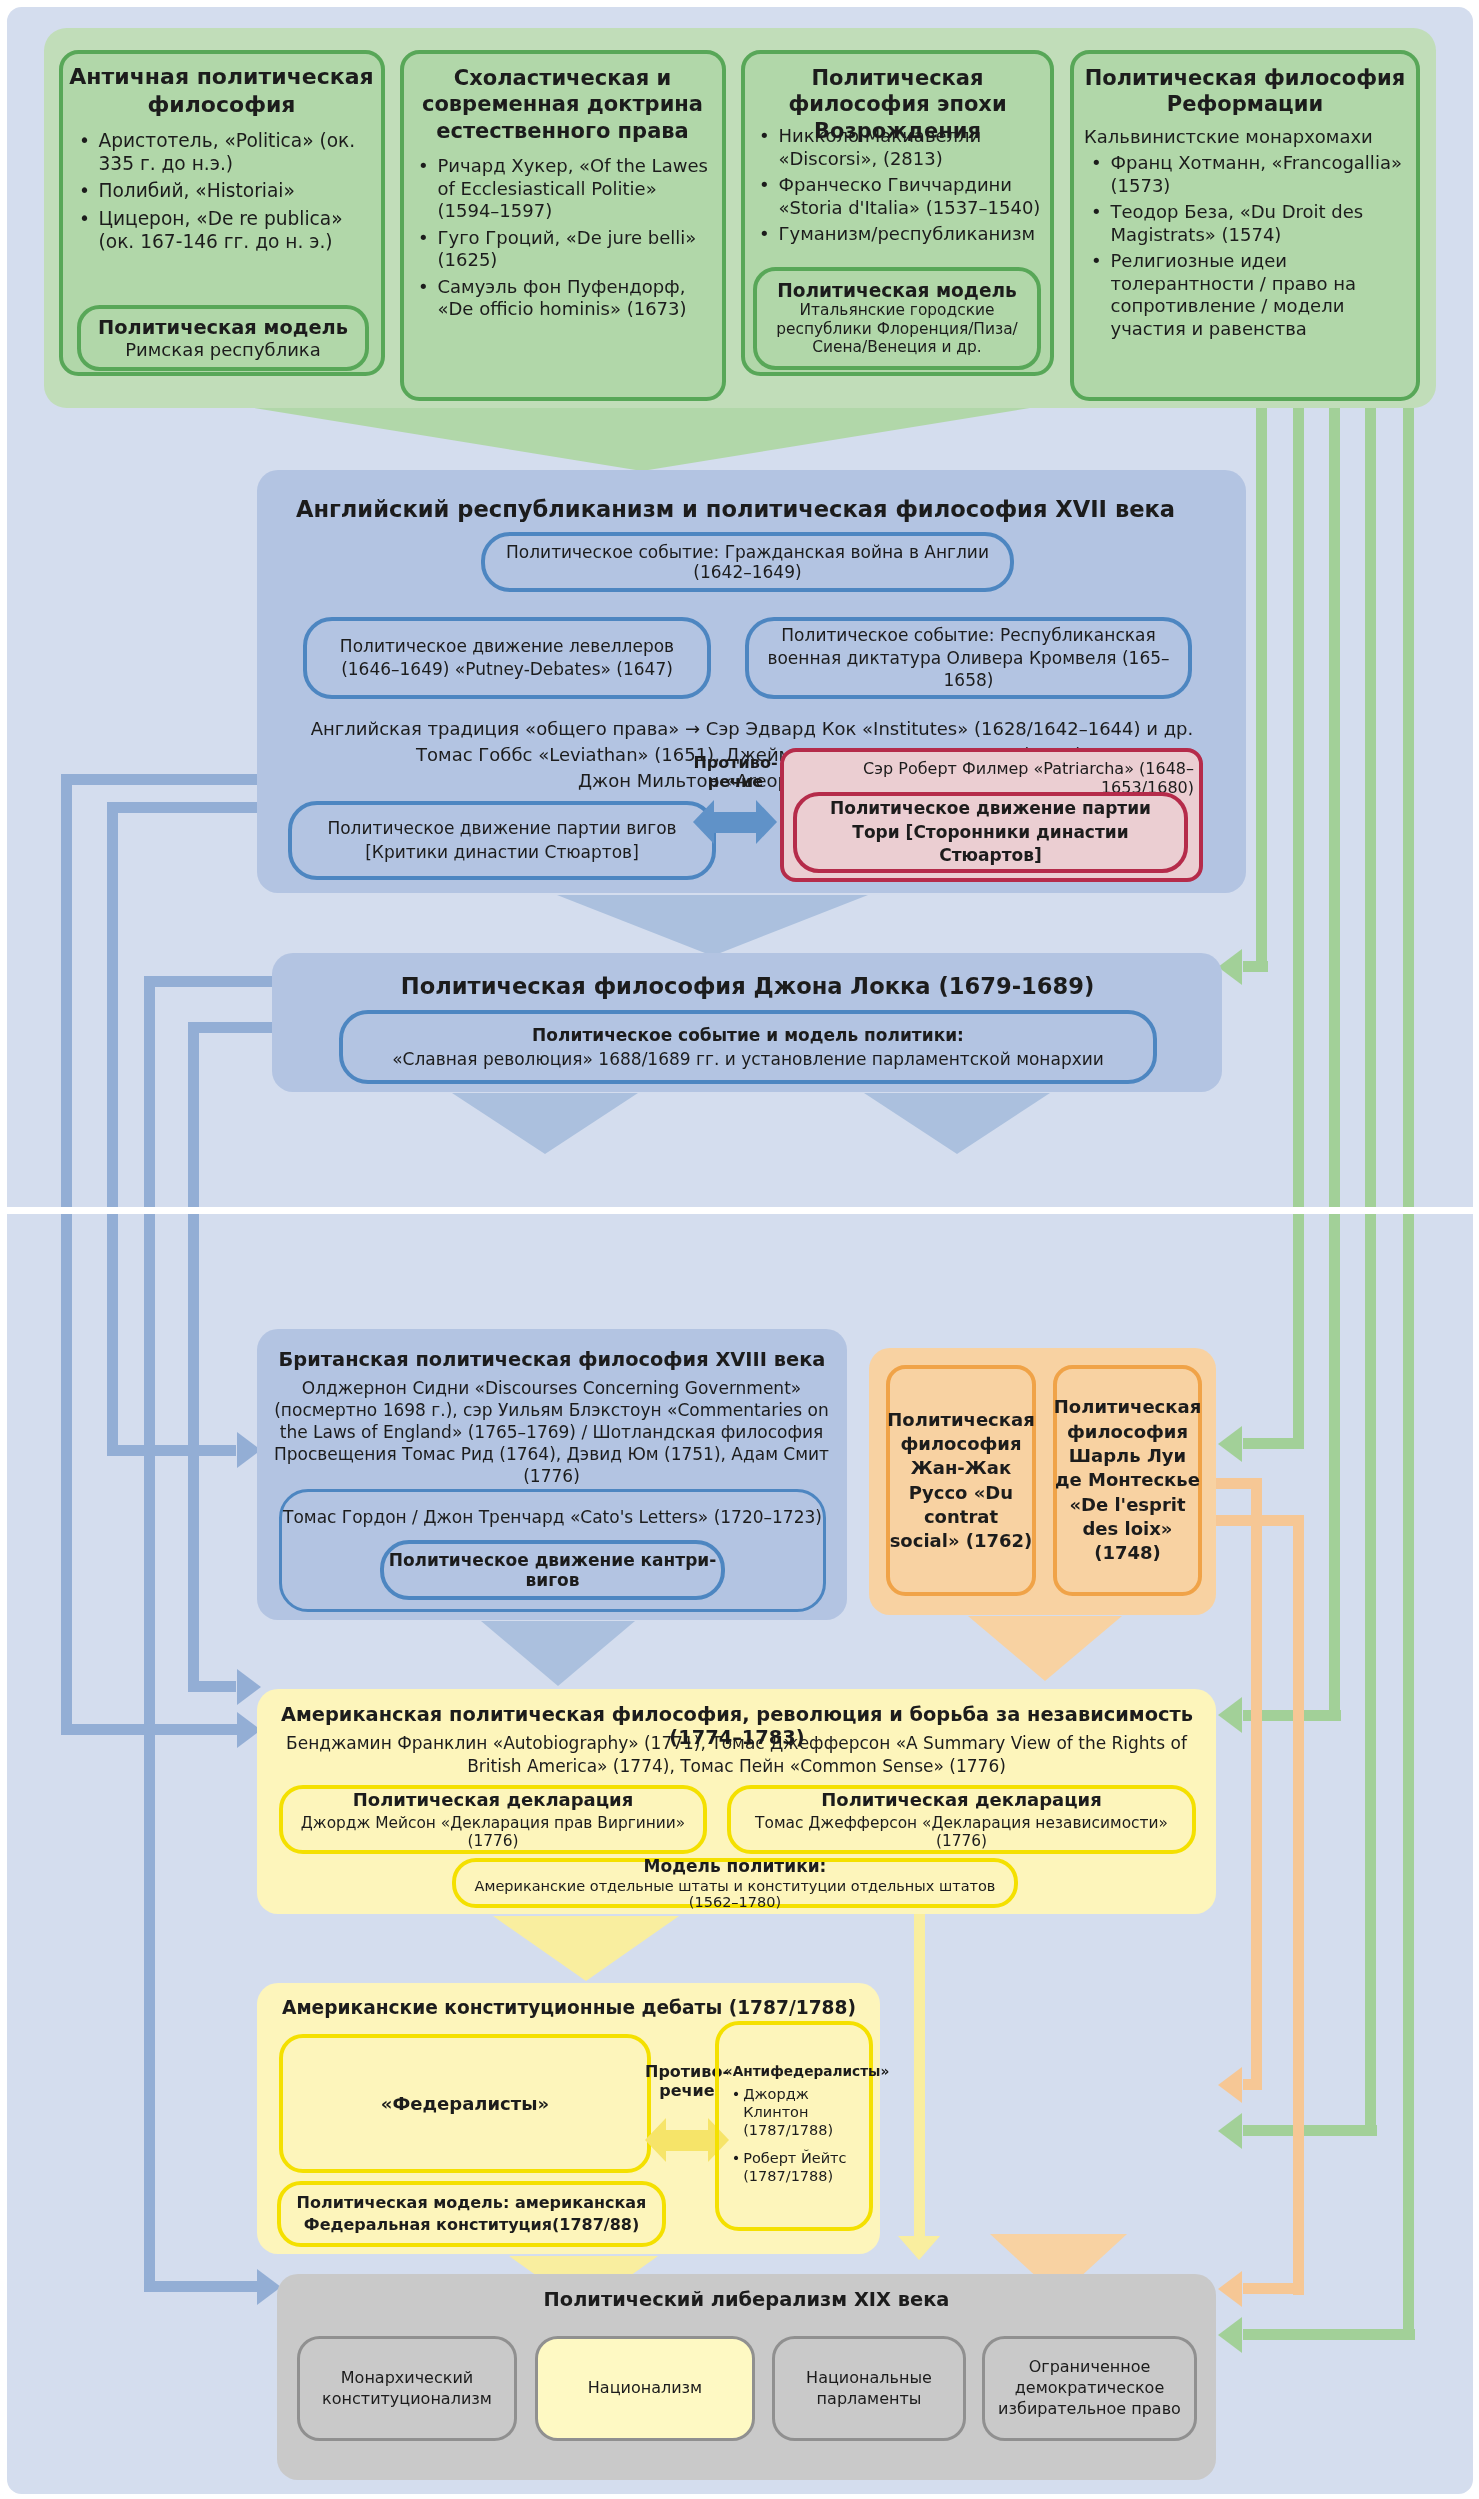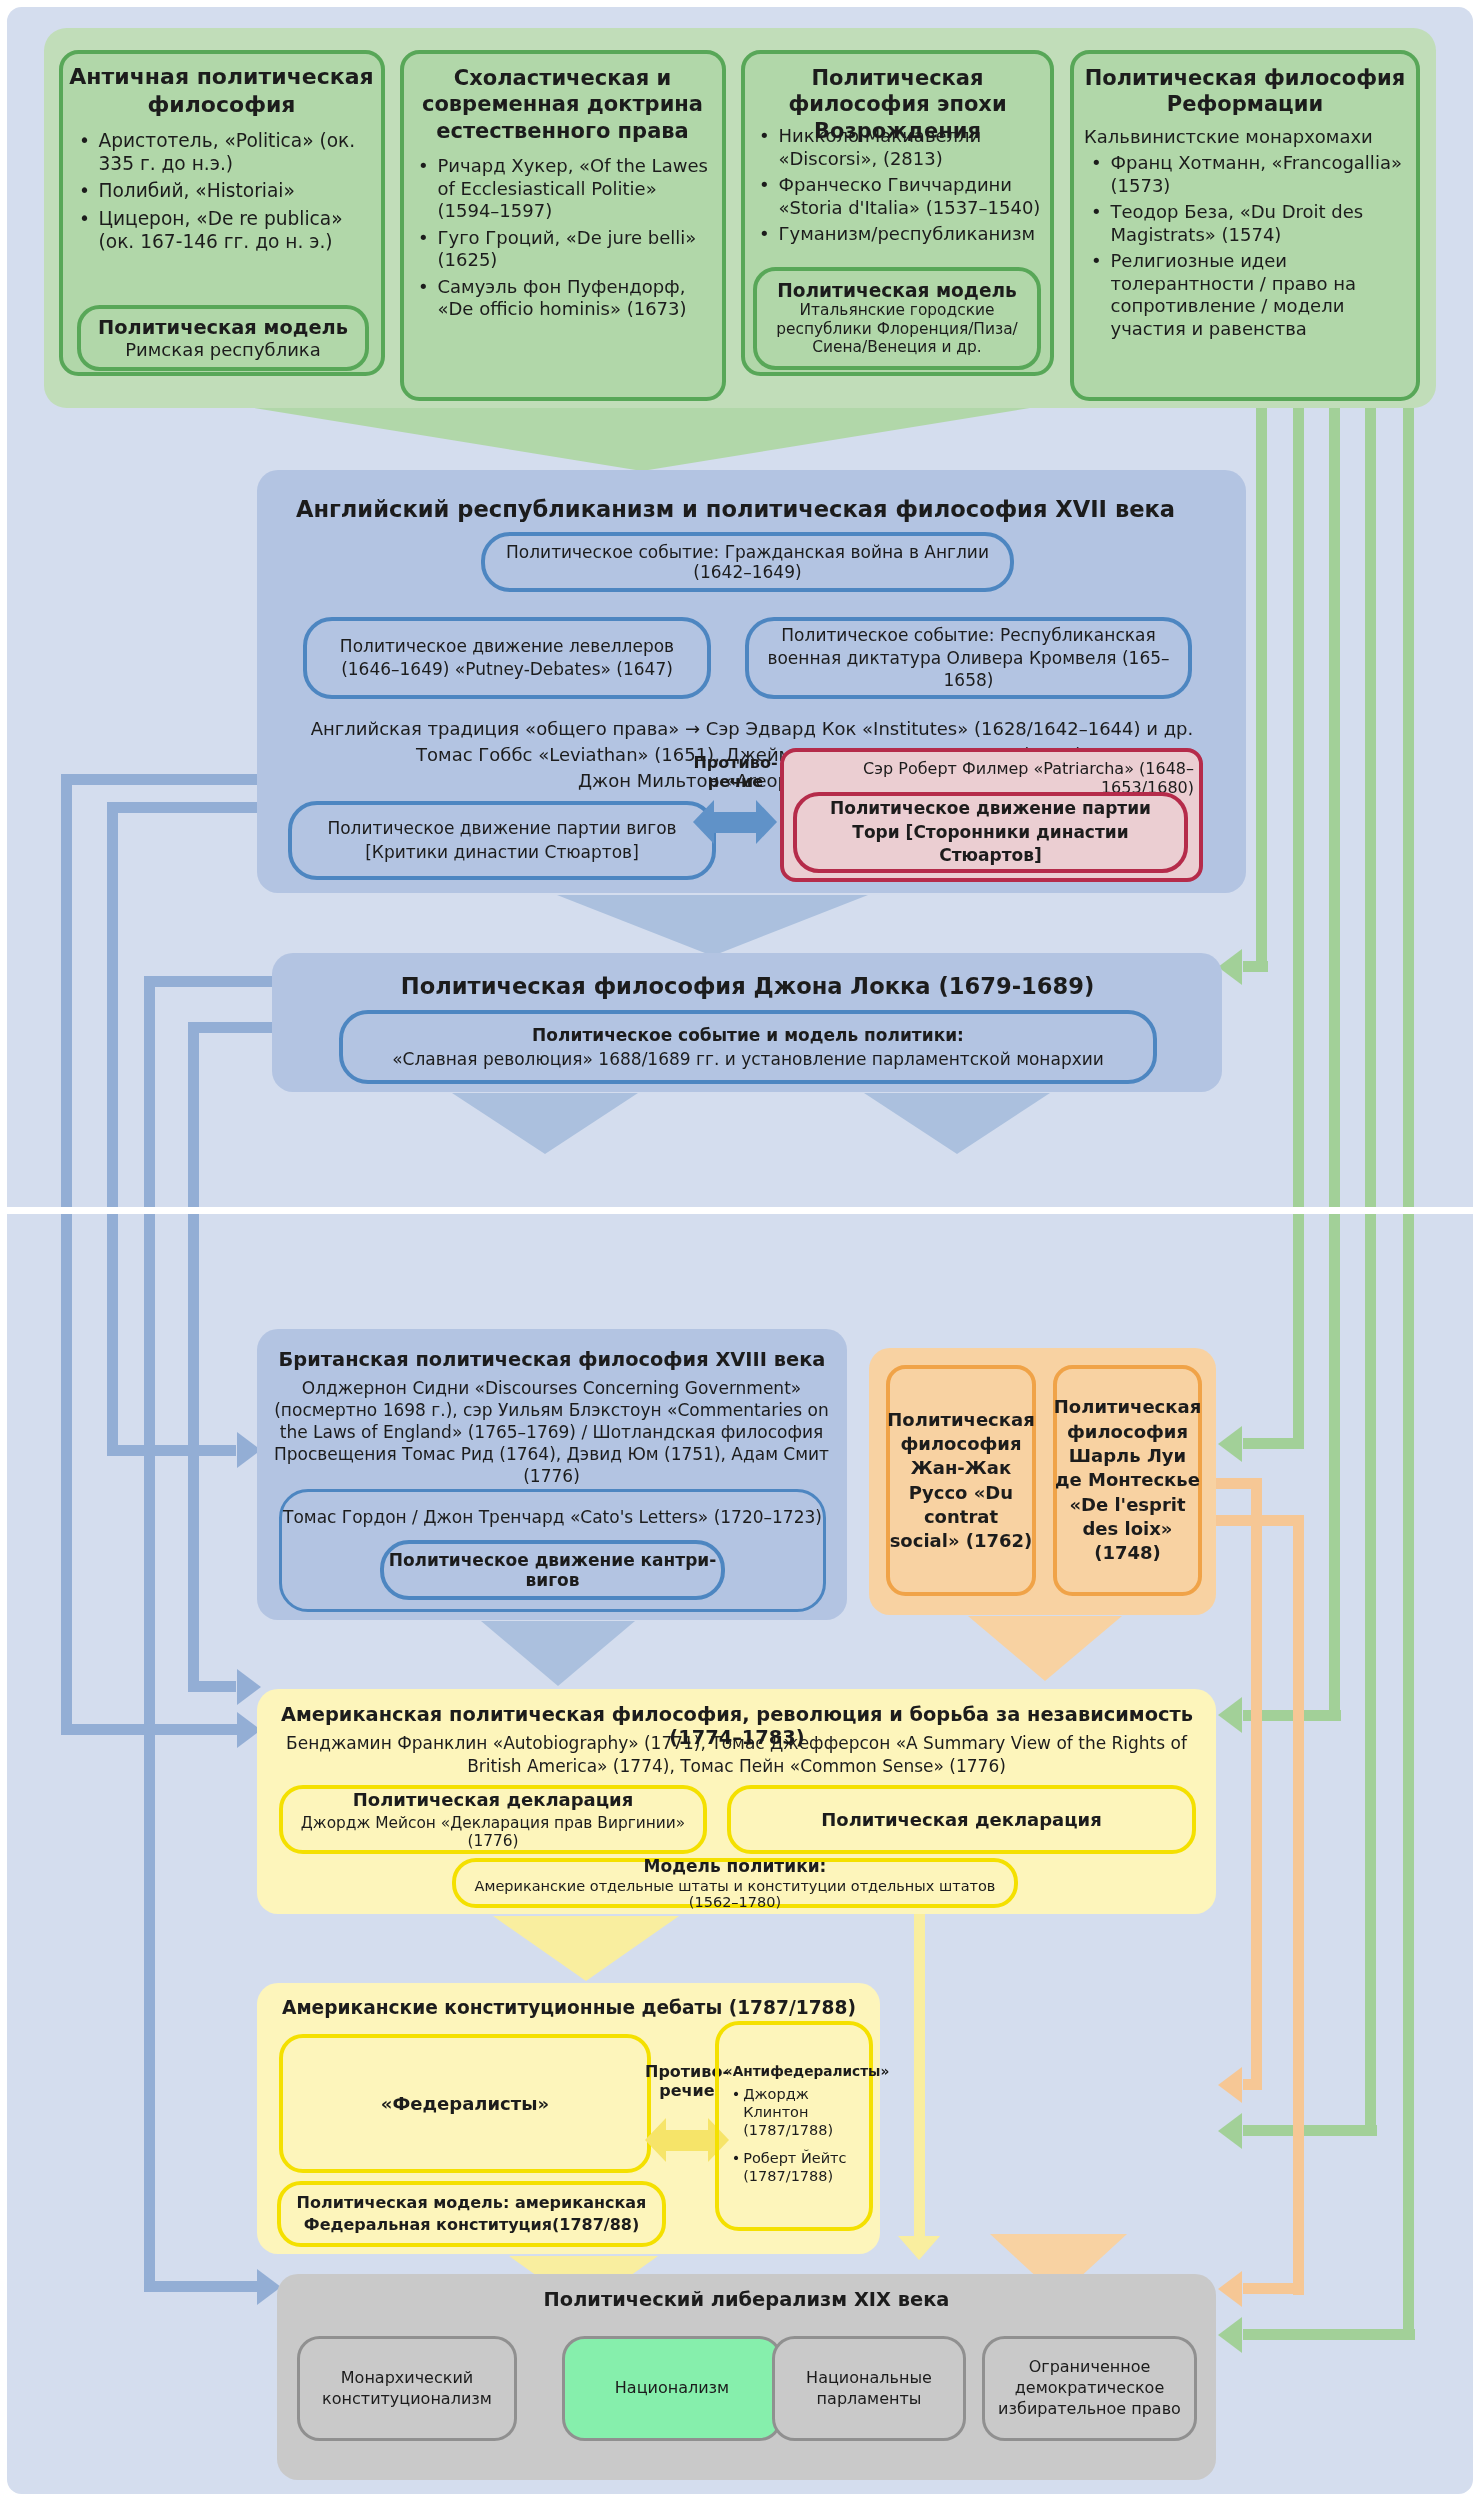--- a/index.html
+++ b/index.html
@@ -213,20 +213,21 @@
 
   <div class="box" style="left:257px;top:1689px;width:959px;height:225px;background:#fdf5bb"></div>
   <div class="abs ttl" style="left:267px;top:1703px;width:940px;font-size:19.4px">Американская политическая философия, революция и борьба за независимость (1774–1783)</div>
   <div class="abs" style="left:275px;top:1732px;width:923px;text-align:center;font-size:17px;line-height:1.35">Бенджамин Франклин «Autobiography» (1771), Томас Джефферсон «A Summary View of the Rights of British America» (1774), Томас Пейн «Common Sense» (1776)</div>
   <div class="pill p-yellow" style="left:279px;top:1785px;width:428px;height:69px">
     <div class="ttl" style="font-size:18px">Политическая декларация</div>
     <div style="font-size:15.4px;margin-top:3.2px">Джордж Мейсон «Декларация прав Виргинии» (1776)</div>
   </div>
   <div class="pill p-yellow" style="left:727px;top:1785px;width:469px;height:69px">
     <div class="ttl" style="font-size:18px">Политическая декларация</div>
+    <div style="font-size:15.4px;margin-top:3.2px">Томас Джефферсон «Декларация независимости» (1776)</div>
   </div>
   <div class="pill p-yellow" style="left:452px;top:1858px;width:566px;height:50px">
     <div class="ttl" style="font-size:17px">Модель политики:</div>
     <div style="font-size:14.5px;margin-top:1.6px">Американские отдельные штаты и конституции отдельных штатов (1562–1780)</div>
   </div>
 
   <div class="box" style="left:257px;top:1983px;width:623px;height:271px;background:#fdf5bb"></div>
   <div class="abs ttl" style="left:267px;top:1997px;width:604px;font-size:18.6px">Американские конституционные дебаты (1787/1788)</div>
   <div class="pill p-yellow" style="left:279px;top:2034px;width:372px;height:139px;padding:4.8px 11.3px">
     <div class="ttl" style="font-size:18px">«Федералисты»</div>
@@ -247,21 +248,21 @@
   <div class="pill p-yellow" style="left:277px;top:2181px;width:389px;height:66px;padding:0 13px">
     <div class="ttl" style="font-size:16px;line-height:1.35">Политическая модель: американская Федеральная конституция(1787/88)</div>
   </div>
 
 
   <div class="box" style="left:277px;top:2274px;width:939px;height:206px;background:#c9c9c9"></div>
   <div class="abs ttl" style="left:291px;top:2288px;width:911px;font-size:19.4px">Политический либерализм XIX века</div>
   <div class="pill p-gray" style="left:297px;top:2336px;width:220px;height:105px;padding:0 8px;background:#c9c9c9">
     <div style="font-size:16px;line-height:1.3">Монархический конституционализм</div>
   </div>
-  <div class="pill p-gray" style="left:562px;top:2336px;width:220px;height:105px;padding:0 8px;background:#86efac">
+  <div class="pill p-gray" style="left:535px;top:2336px;width:220px;height:105px;padding:0 8px;background:#fef9c3">
     <div style="font-size:16px;line-height:1.3">Национализм</div>
   </div>
   <div class="pill p-gray" style="left:982px;top:2336px;width:215px;height:105px;padding:0 8px;background:#c9c9c9">
     <div style="font-size:16px;line-height:1.3">Ограниченное демократическое избирательное право</div>
   </div>
   <div class="pill p-gray" style="left:772px;top:2336px;width:194px;height:105px;padding:0 8px;background:#c9c9c9">
     <div style="font-size:16px;line-height:1.3">Национальные парламенты</div>
   </div>
 </div>
 

